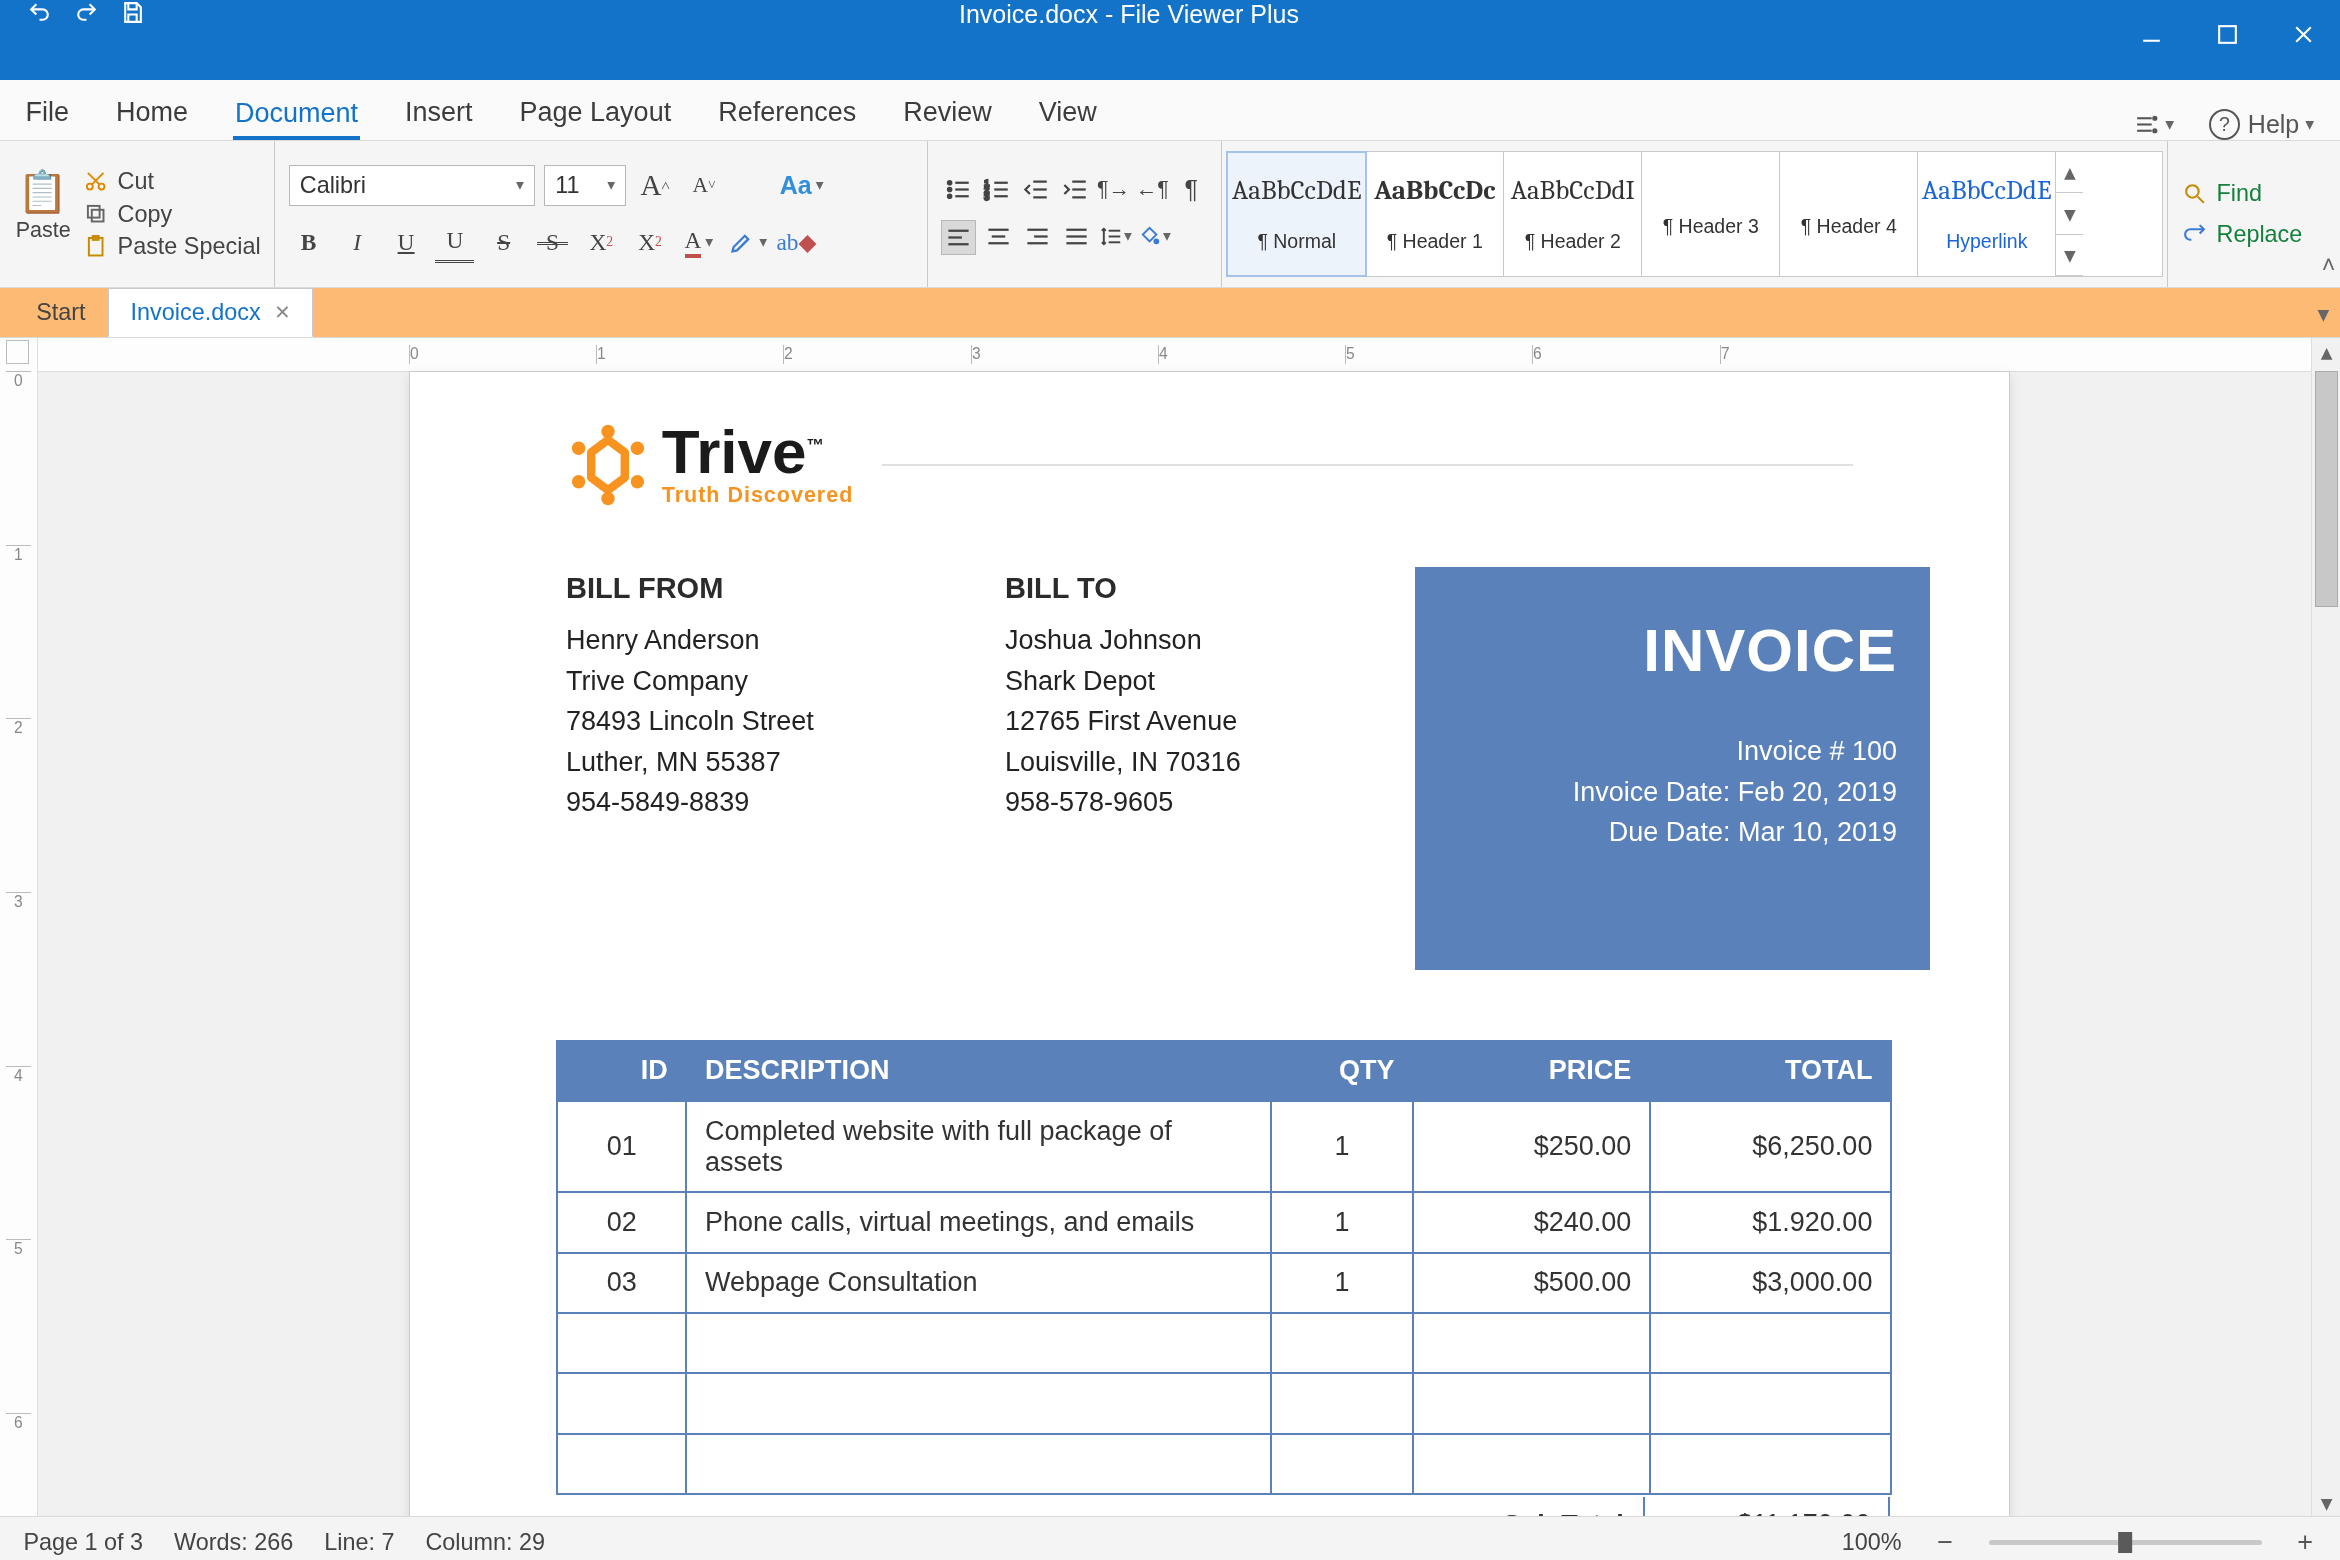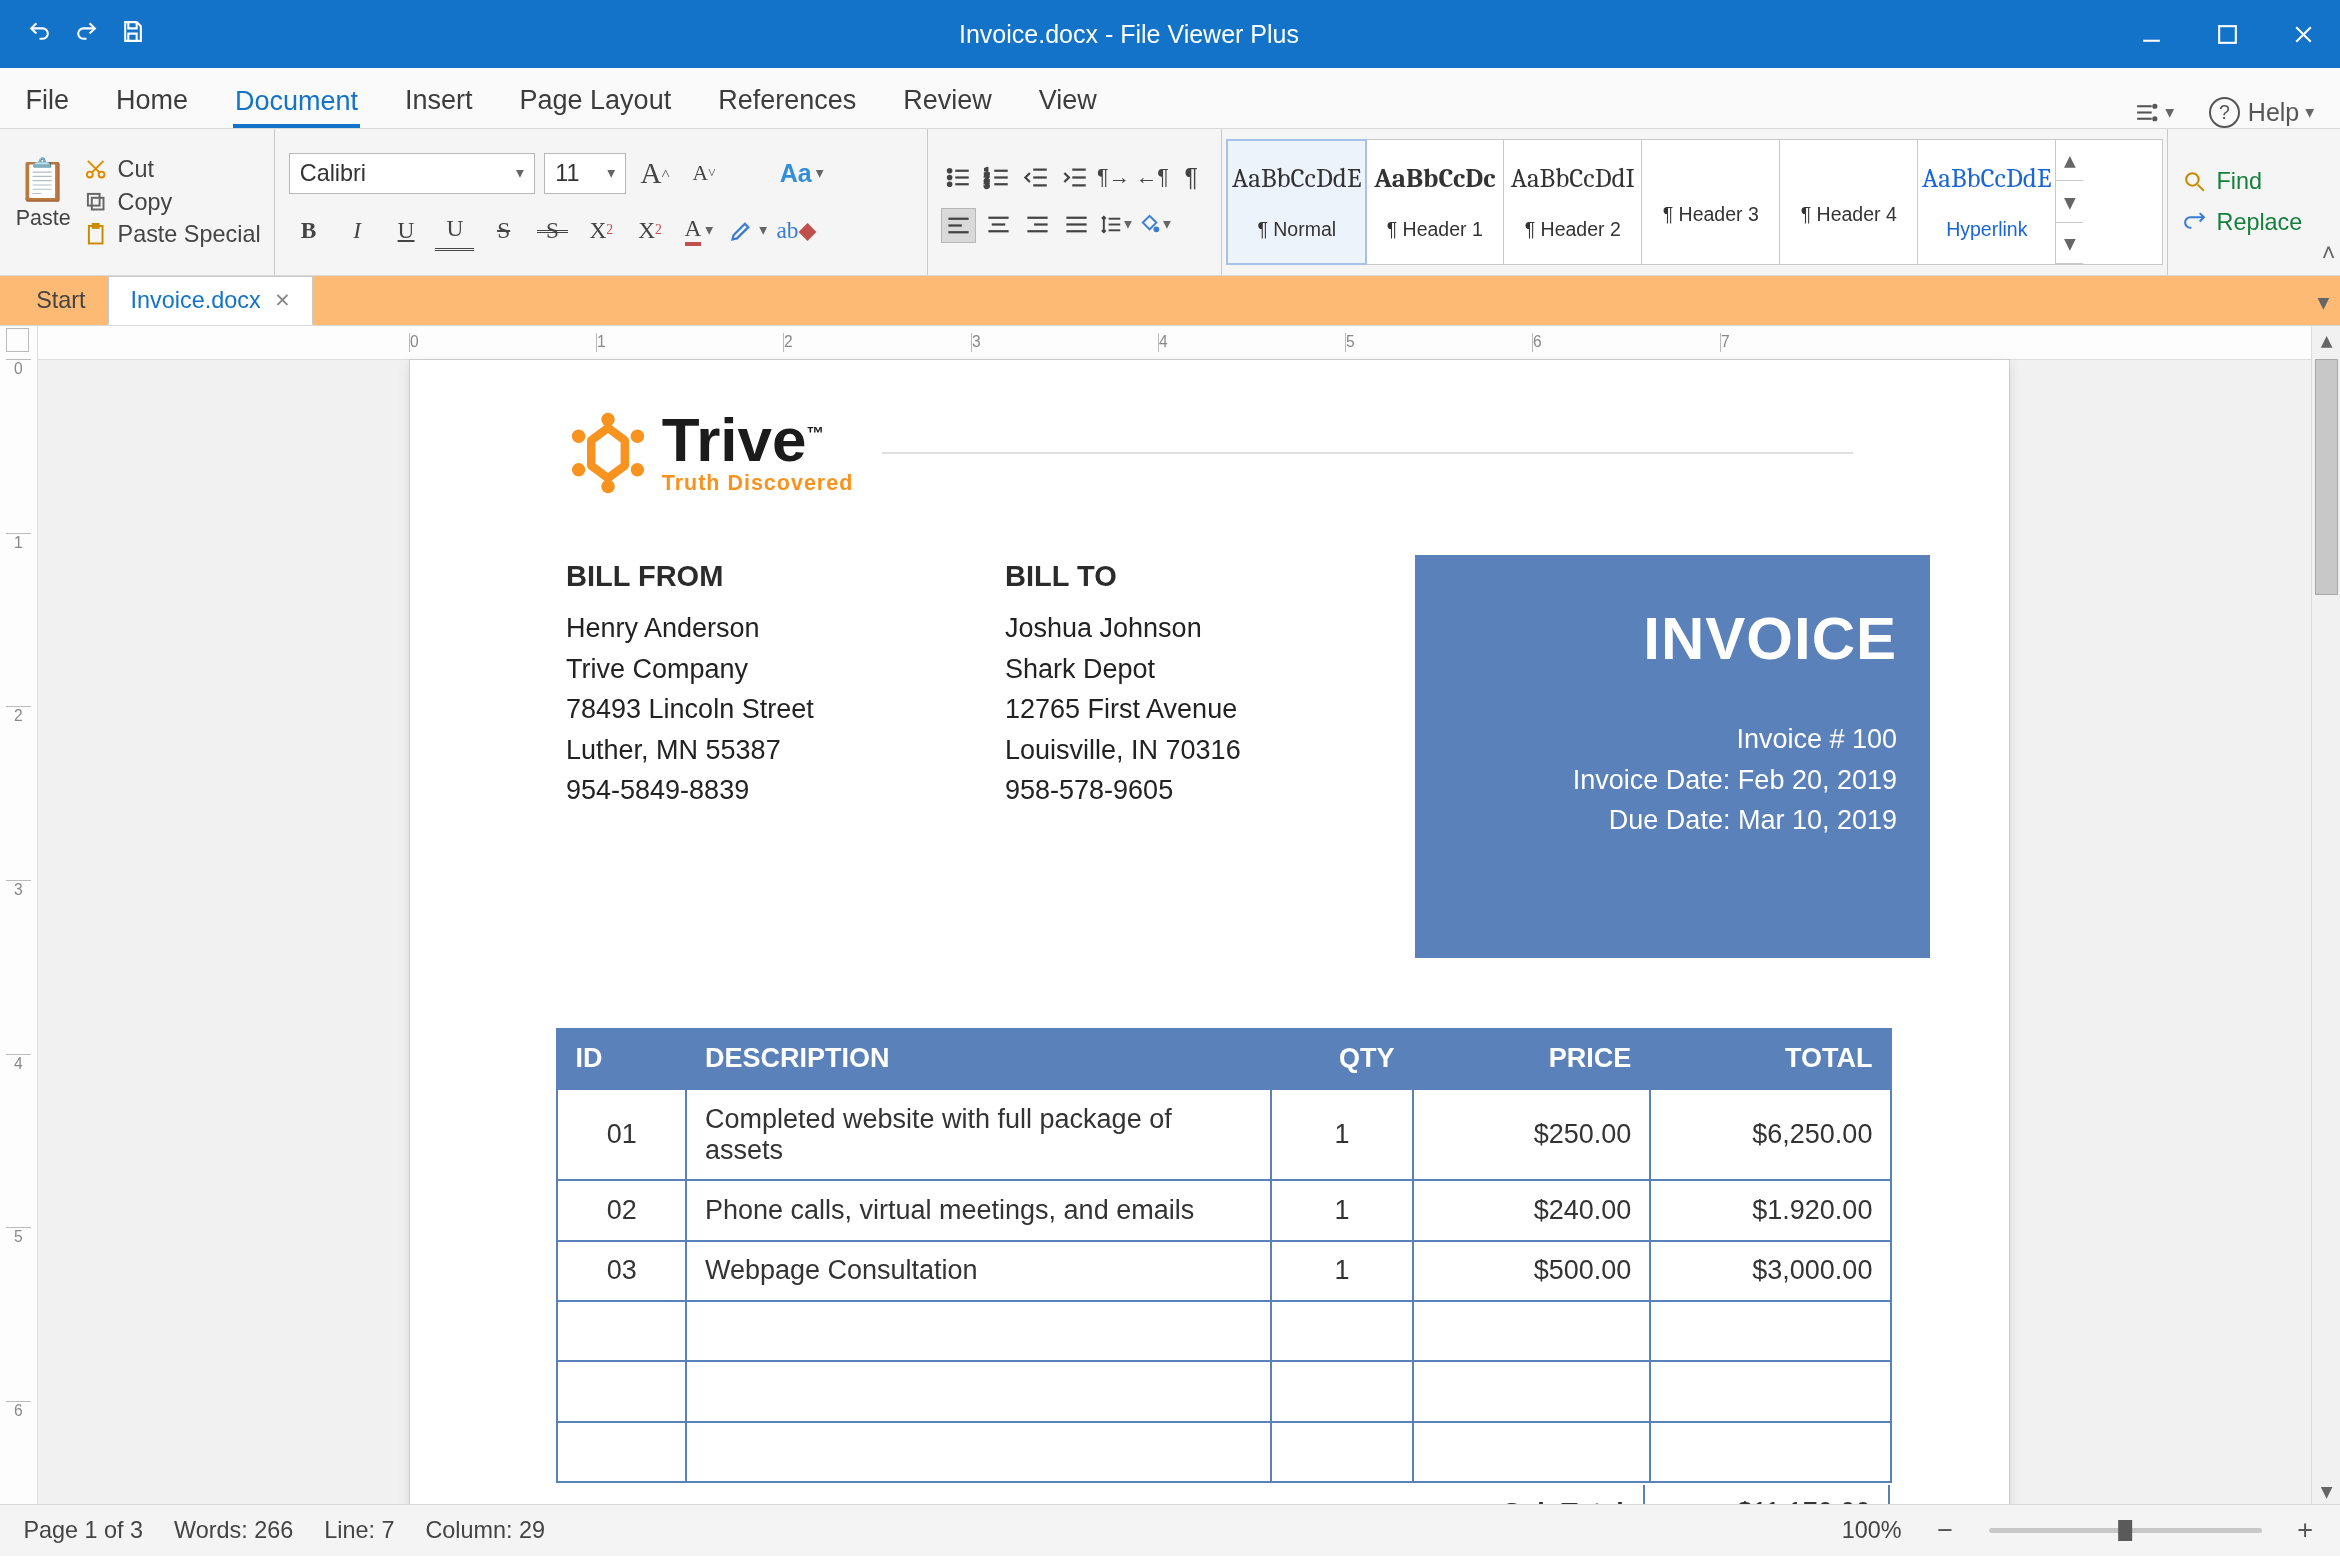--- a/index.html
+++ b/index.html
@@ -11,21 +11,21 @@
     --highlight:#e3e3e3;
     --accent-blue:#318ed9;
     --inv-blue:#5a81b9;
     --inv-blue-dark:#4b73ab;
     --orange:#f7931e;
     --hyperlink:#1a66d6;
     --font:"Segoe UI",Arial,sans-serif;
   }
   html,body{margin:0;padding:0;width:2341px;height:1560px;font-family:var(--font);background:#fff;overflow:hidden;font-size:23.4px;color:#333;}
   
-  .titlebar{height:68px;background:var(--title-blue);color:#fff;display:flex;align-items:center;}
+  .titlebar{height:80px;background:var(--title-blue);color:#fff;display:flex;align-items:flex-start;}
   .titlebar .left-icons{display:flex;gap:21.5px;padding-left:27px;}
   .titlebar .title{flex:1;text-align:center;font-size:25px;font-weight:500;}
   .titlebar .win-controls{display:flex;}
   .win-btn{width:76px;height:68px;display:flex;align-items:center;justify-content:center;}
   .ico{width:25px;height:25px;stroke:#fff;stroke-width:2;fill:none;}
   
   .menutabs{height:60px;background:#fafafa;border-bottom:1px solid var(--ribbon-border);display:flex;align-items:flex-end;padding-left:23.4px;gap:43px;}
   .menutabs .tab{font-size:27px;color:#3c3c3c;padding:11.7px 2px;cursor:pointer;}
   .menutabs .tab.active{color:var(--active-tab);border-bottom:4.9px solid var(--active-tab);padding-bottom:6.8px;font-weight:500;}
   .menutabs .right{margin-left:auto;display:flex;gap:35px;padding-right:27px;align-items:center;}
@@ -93,21 +93,21 @@
   .logo-tag{font-size:21.5px;color:var(--orange);font-weight:600;letter-spacing:1px;}
   .logo-tm{font-size:17.6px;vertical-align:super;}
   .hr{flex:1;height:2px;background:#e0e0e0;margin-left:29px;}
   .inv-grid{display:flex;padding:59px 0 0 156px;}
   .col{width:439px;font-size:27px;color:#222;line-height:1.5;}
   .col h4{margin:0 0 9.8px 0;font-size:29px;font-weight:700;color:#2b2b2b;}
   .inv-box{width:449px;background:var(--inv-blue);color:#fff;padding:39px 33px 117px 33px;text-align:right;font-size:27px;line-height:1.5;}
   .inv-box h1{margin:0 0 35px 0;font-size:60px;font-weight:700;letter-spacing:1px;}
   .tbl{margin:70px 0 0 146px;width:1336px;border-collapse:collapse;font-size:27px;}
   .tbl th{background:var(--inv-blue);color:#fff;font-weight:700;text-align:left;padding:13.7px 17.6px;border:2.9px solid var(--inv-blue);}
-  .tbl th.c{text-align:left;}
+  .tbl th.c{text-align:right;}
   .tbl th.r{text-align:right;}
   .tbl td{border:2.9px solid var(--inv-blue);padding:13.7px 17.6px;height:31px;}
   .tbl td.c{text-align:center;}
   .tbl td.r{text-align:right;}
   .totals{margin:0 0 0 146px;width:1336px;font-size:27px;}
   .totals td{padding:11.7px 17.6px;}
   .totals td.lbl{text-align:right;font-weight:700;width:1123px;}
   .totals td.val{text-align:right;border-left:2.9px solid var(--inv-blue);border-right:2.9px solid var(--inv-blue);border-bottom:2.9px solid var(--inv-blue);width:213px;}
   
   .status{height:51px;background:#f4f4f4;border-top:1px solid var(--ribbon-border);display:flex;align-items:center;font-size:23.4px;color:#444;padding:0 23.4px;gap:31px;}

